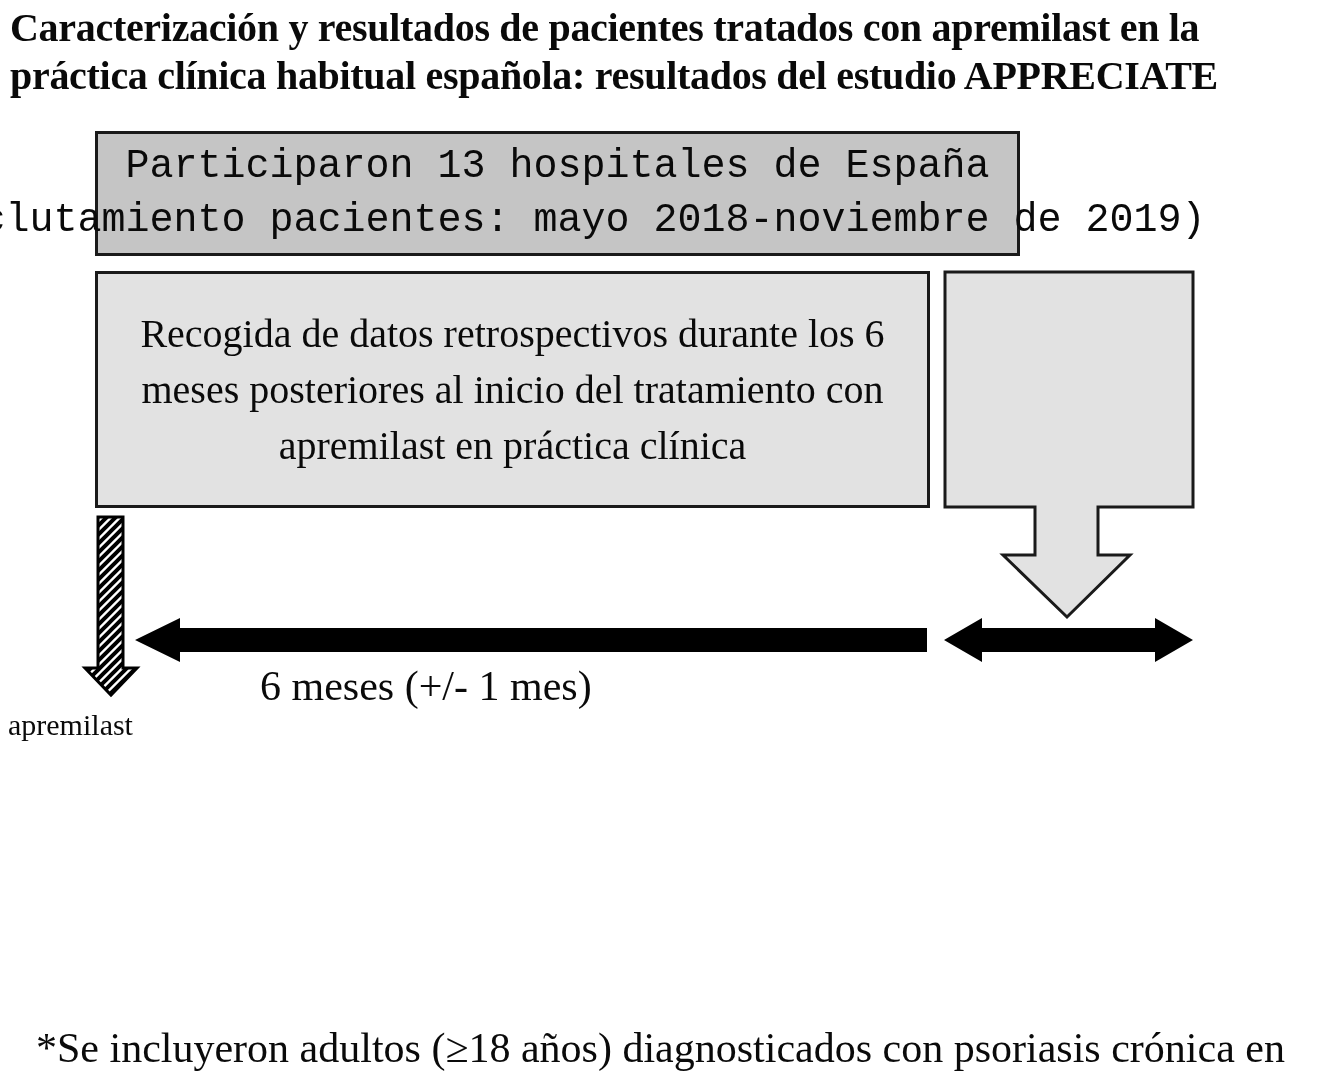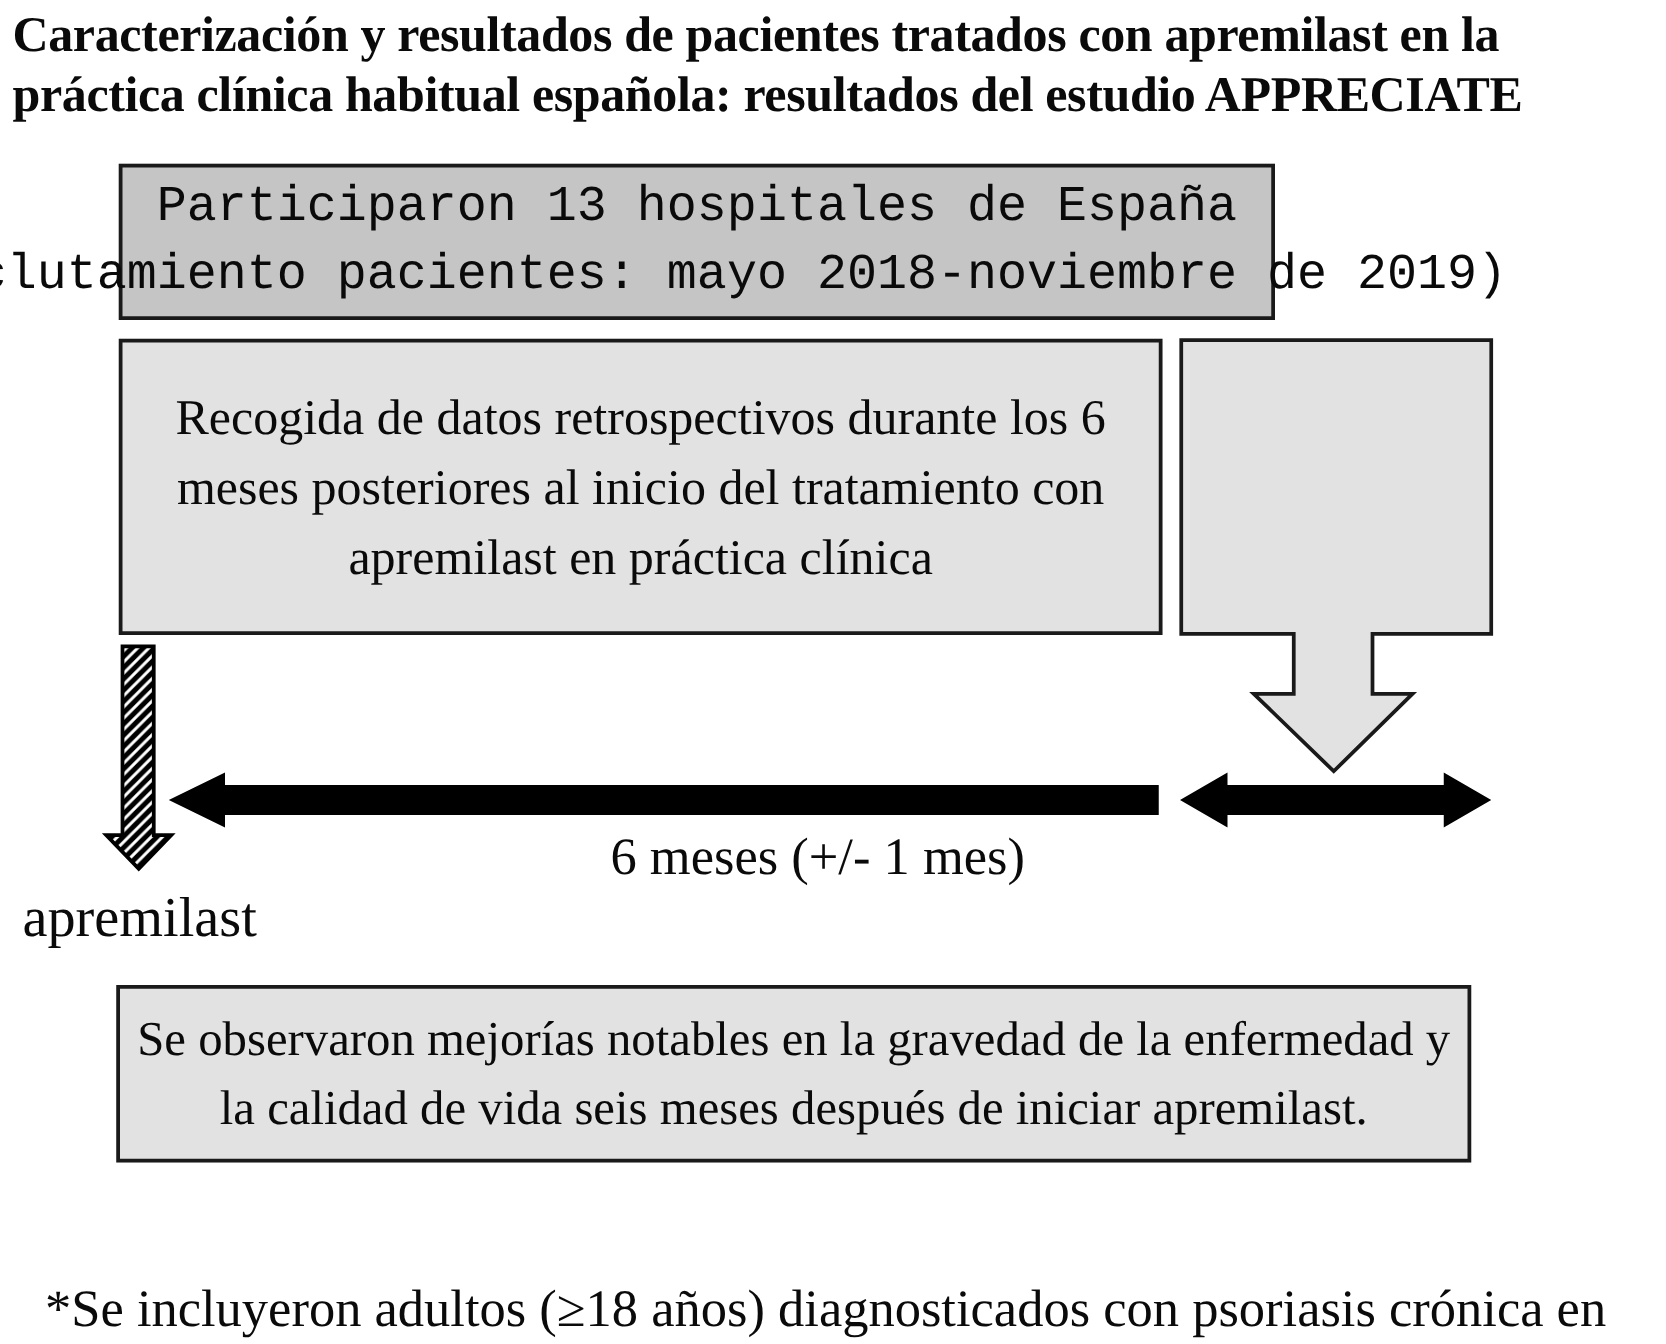--- a/index.html
+++ b/index.html
@@ -83,27 +83,27 @@
   .arrow-short-svg {
     position: absolute;
     left: 940px; top: 612px;
     width: 258px; height: 56px;
   }
 
   .duration-label {
     position: absolute;
     left: 260px; top: 662px;
     width: 560px;
-    text-align: right;
+    text-align: left;
     font-size: 42px;
   }
   .apremilast-label {
     position: absolute;
-    left: 18px; top: 708px;
-    font-size: 45px;
+    left: 8px; top: 708px;
+    font-size: 30px;
     text-align: center;
   }
 
   .box-results {
     left: 93px; top: 788px;
     width: 1084px; height: 142px;
     font-size: 39px; line-height: 55px;
   }
 
   .footnote {
@@ -151,20 +151,16 @@
   </svg>
 
   <svg class="arrow-short-svg" viewBox="0 0 258 56" aria-hidden="true">
     <polygon points="4,28 42,6 42,16 215,16 215,6 253,28 215,50 215,40 42,40 42,50" fill="#000000"></polygon>
   </svg>
 
   <div class="duration-label">6 meses (+/- 1 mes)</div>
 
   <div class="apremilast-label">apremilast</div>
 
-  <div class="box box-light box-results">
-    <div class="pre">Se observaron mejorías notables en la gravedad de la enfermedad y
-la calidad de vida seis meses después de iniciar apremilast.</div>
-  </div>
 
   <div class="footnote">*Se incluyeron adultos (≥18 años) diagnosticados con psoriasis crónica en placas</div>
 
 </div>
 
 </body></html>

